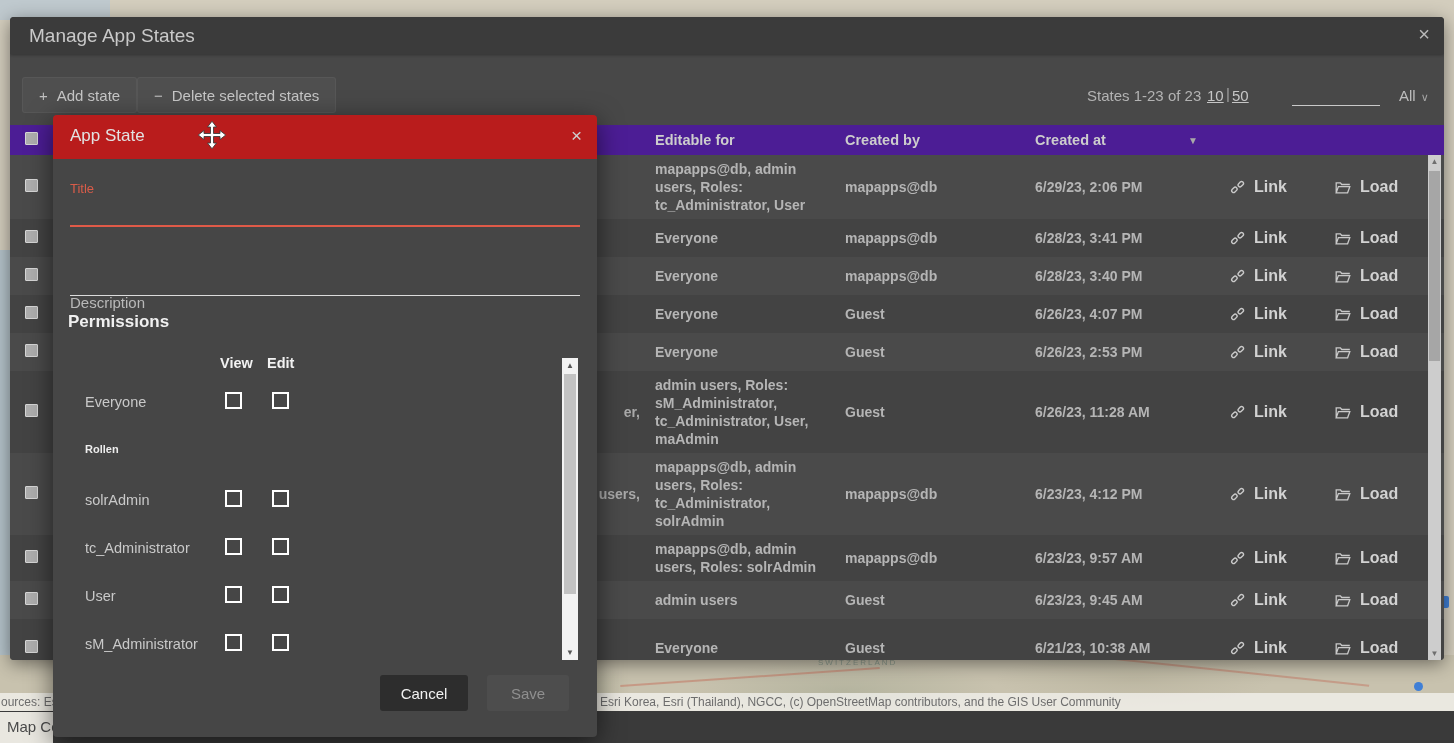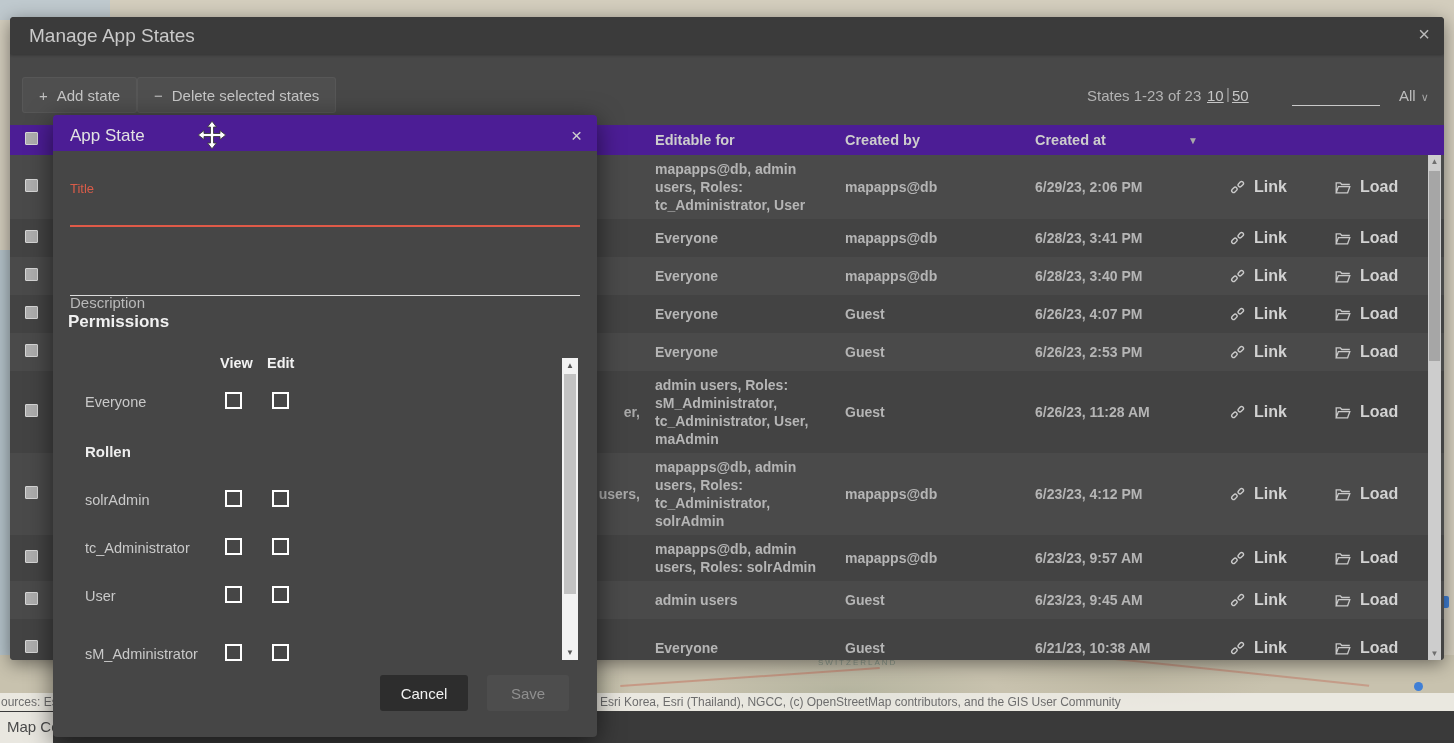--- a/index.html
+++ b/index.html
@@ -76,36 +76,36 @@
 
   
   #tbl-scroll{position:absolute;left:1418px;top:138px;width:13px;height:505px;background:#cdcdcd;}
   #tbl-scroll .sb-up{position:absolute;top:2px;left:0;width:100%;text-align:center;font-size:8px;color:#6e6e6e;cursor:pointer;}
   #tbl-scroll .sb-dn{position:absolute;bottom:2px;left:0;width:100%;text-align:center;font-size:8px;color:#6e6e6e;cursor:pointer;}
   #tbl-scroll .sb-thumb{position:absolute;left:1px;top:16px;width:11px;height:190px;background:#a6a6a6;cursor:grab;}
 
   
   #app-state-modal{position:absolute;left:53px;top:115px;width:544px;height:622px;background:#464646;
     border-radius:4px;box-shadow:0 6px 26px rgba(0,0,0,.55);overflow:hidden;}
-  #modal-titlebar{position:absolute;left:0;top:0;width:100%;height:36px;background:#4c1d95;}
+  #modal-titlebar{position:absolute;left:0;top:0;width:100%;height:44px;background:#b91c1c;}
   #modal-title{position:absolute;left:17px;top:11px;font-size:17px;color:#e2e2e2;}
   #modal-close{position:absolute;right:15px;top:10px;font-size:19px;color:#cfcfcf;cursor:pointer;}
   #move-cursor{position:absolute;left:144px;top:5px;}
 
   #title-label{position:absolute;left:17px;top:66px;font-size:13px;color:#d95c49;}
   #title-input{position:absolute;left:17px;top:86px;width:510px;height:26px;background:transparent;border:none;
     border-bottom:2px solid #e05a48;color:#eee;font-size:15px;outline:none;}
   #desc-label{position:absolute;left:17px;top:147px;font-size:15px;color:#b9b9b9;margin-top:32px;}
   #desc-line{position:absolute;left:17px;top:180px;width:510px;height:1px;background:#dcdcdc;}
   #perm-heading{position:absolute;left:15px;top:197px;font-size:17px;font-weight:bold;color:#f0f0f0;}
 
   .perm-row{position:absolute;left:0;width:420px;height:24px;}
   .perm-label{position:absolute;left:32px;top:2px;font-size:14.5px;color:#c9c9c9;}
   .perm-head-label{font-weight:bold;color:#f2f2f2;font-size:14.5px;position:absolute;top:0;}
-  .sub-heading{position:absolute;left:32px;font-size:15px;font-weight:bold;color:#ededed;}
+  .sub-heading{position:absolute;left:32px;font-size:11px;font-weight:bold;color:#ededed;}
   .m-cb{position:absolute;top:0;width:17px;height:17px;border:2px solid #fff;background:transparent;cursor:pointer;}
   .m-cb.view{left:172px;}
   .m-cb.edit{left:219px;}
 
   
   #modal-scroll{position:absolute;left:509px;top:243px;width:16px;height:302px;background:#f2f2f2;}
   #modal-scroll .sb-up{position:absolute;top:3px;left:0;width:100%;text-align:center;font-size:8px;color:#555;cursor:pointer;}
   #modal-scroll .sb-dn{position:absolute;bottom:3px;left:0;width:100%;text-align:center;font-size:8px;color:#555;cursor:pointer;}
   #modal-scroll .sb-thumb{position:absolute;left:2px;top:16px;width:12px;height:220px;background:#c2c2c2;cursor:grab;}
 
@@ -450,21 +450,21 @@
     <div class="perm-row" style="top:471px;">
       <span class="perm-label">User</span>
       <span class="m-cb view"></span>
       <span class="m-cb edit"></span>
     </div>
     <div class="perm-row" style="top:423px;">
       <span class="perm-label">tc_Administrator</span>
       <span class="m-cb view"></span>
       <span class="m-cb edit"></span>
     </div>
-    <div class="perm-row" style="top:519px;margin-top:10px;">
+    <div class="perm-row" style="top:519px;">
       <span class="perm-label">sM_Administrator</span>
       <span class="m-cb view"></span>
       <span class="m-cb edit"></span>
     </div>
 
     <div id="modal-scroll">
       <div class="sb-up">▲</div>
       <div class="sb-thumb"></div>
       <div class="sb-dn">▼</div>
     </div>

